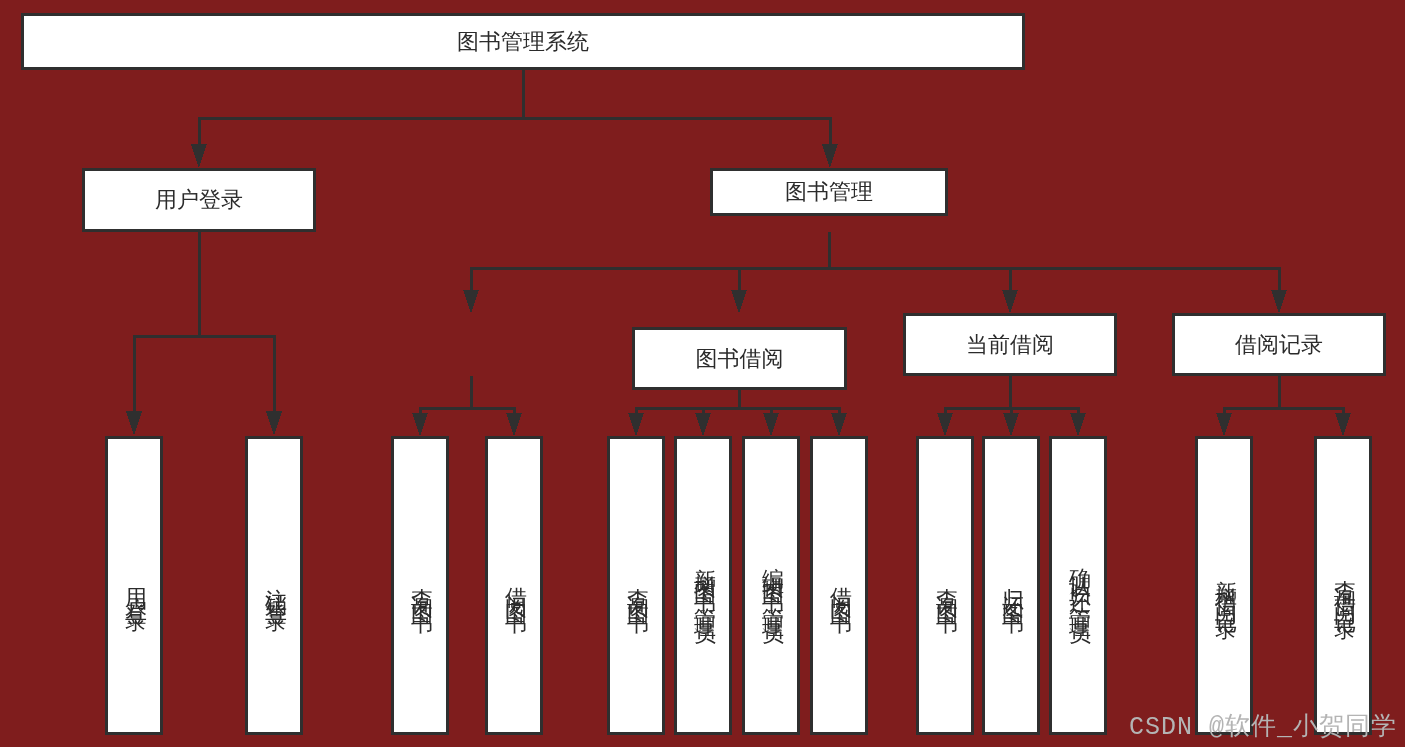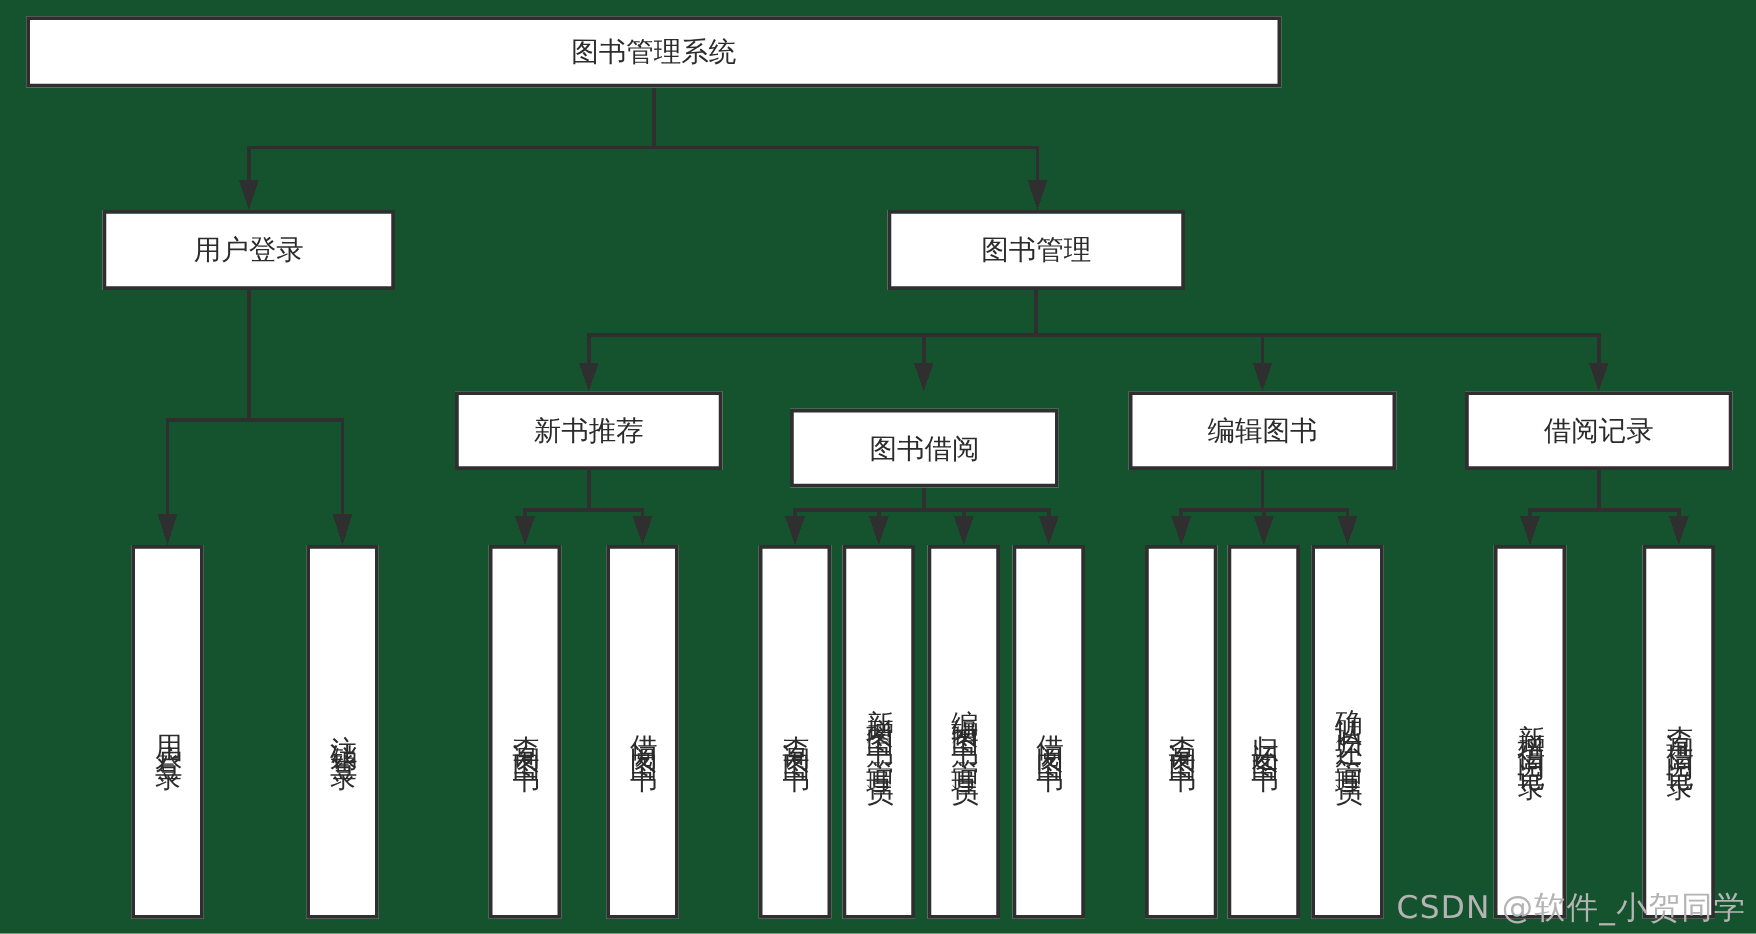--- a/index.html
+++ b/index.html
@@ -5,22 +5,23 @@
   html, body {
     margin: 0;
     padding: 0;
     background: #ffffff;
     font-family: "DejaVu Sans", "Liberation Sans", sans-serif;
   }
   .stage {
     position: relative;
     width: 1405px;
     height: 747px;
-    background: #14532d;
+    background: #7f1d1d;
     overflow: hidden;
+    font-family: Liberation Mono, monospace;
   }
   .wires {
     position: absolute;
     left: 0;
     top: 0;
     width: 1405px;
     height: 747px;
   }
   .box {
     position: absolute;
@@ -107,25 +108,24 @@
         <path d="M1279 376 V408 M1222.5 408 H1344.5 M1224 408 V414 M1343 408 V414" fill="none"></path>
         <polygon points="1216,413 1232,413 1224,436" stroke="none"></polygon>
         <polygon points="1335,413 1351,413 1343,436" stroke="none"></polygon>
       </g>
     </g>
   </svg>
 
   <div class="box" style="left:21px; top:13px; width:1004px; height:57px;">图书管理系统</div>
 
   <div class="box" style="left:82px; top:168px; width:234px; height:64px;">用户登录</div>
-  <div class="box" style="left:710px; top:168px; width:238px; height:64px;">图书管理</div>
+  <div class="box" style="left:710px; top:168px; width:238px; height:48px;">图书管理</div>
 
-  <div class="box" style="left:364px; top:313px; width:214px; height:63px;">新书推荐</div>
   <div class="box" style="left:632px; top:313px; width:215px; height:63px;margin-top:14px;">图书借阅</div>
-  <div class="box" style="left:903px; top:313px; width:214px; height:63px;">编辑图书</div>
+  <div class="box" style="left:903px; top:313px; width:214px; height:63px;">当前借阅</div>
   <div class="box" style="left:1172px; top:313px; width:214px; height:63px;">借阅记录</div>
 
   <div class="box leaf" style="left:105px; top:436px; width:58px; height:299px;">用户登录</div>
   <div class="box leaf" style="left:245px; top:436px; width:58px; height:299px;">注销登录</div>
 
   <div class="box leaf" style="left:391px; top:436px; width:58px; height:299px;">查询图书</div>
   <div class="box leaf" style="left:485px; top:436px; width:58px; height:299px;">借阅图书</div>
 
   <div class="box leaf" style="left:607px; top:436px; width:58px; height:299px;">查询图书</div>
   <div class="box leaf" style="left:674px; top:436px; width:58px; height:299px;">新增图书（管理员）</div>

